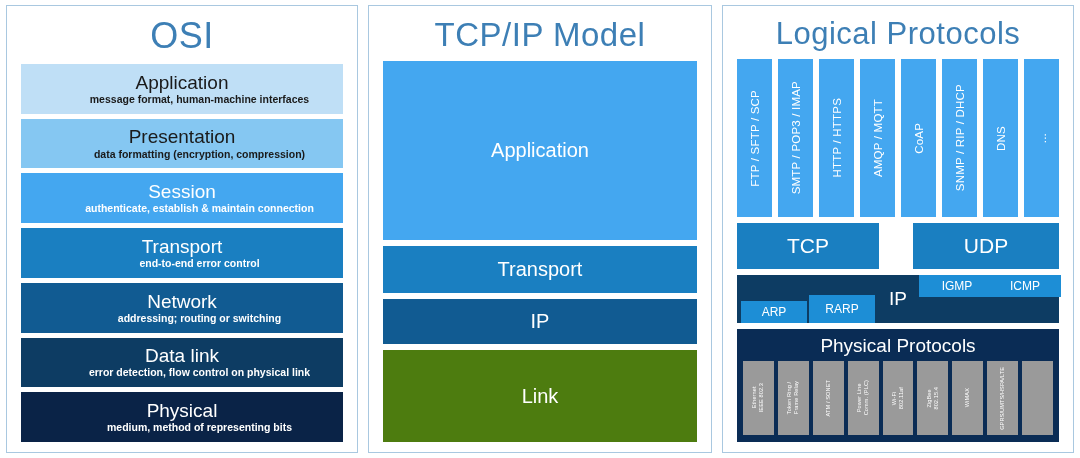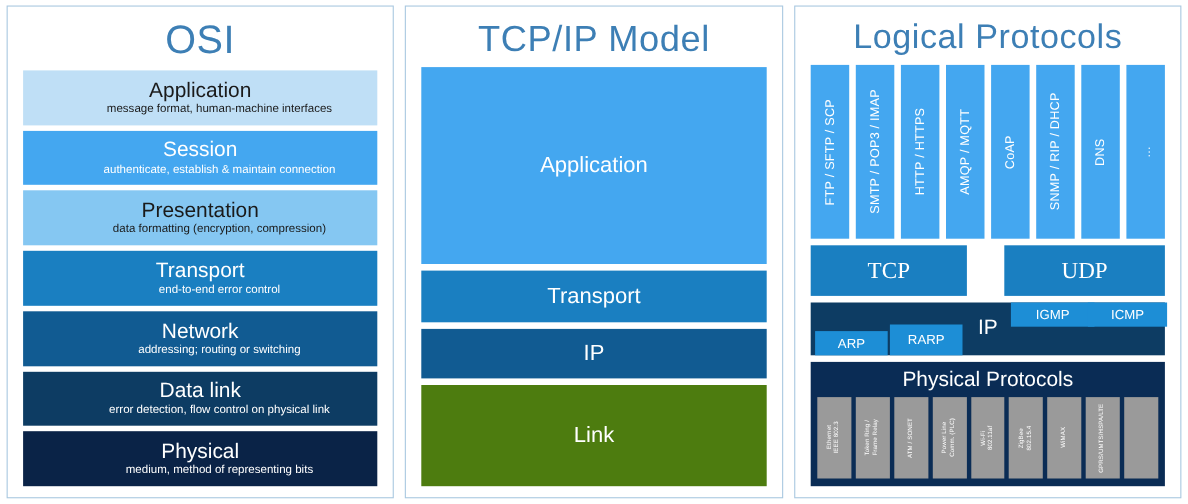--- a/index.html
+++ b/index.html
@@ -49,21 +49,21 @@
   }
   .osi-layer {
     flex: 1;
     display: flex;
     flex-direction: column;
     align-items: center;
     justify-content: center;
     line-height: 1.06;
   }
   .osi-name { font-size: 19px; font-weight: 400; }
-  .osi-desc { font-size: 10.5px; font-weight: 400; margin-top: 1px; margin-left: 35px; }
+  .osi-desc { font-size: 10.5px; font-weight: 700; margin-top: 1px; margin-left: 35px; }
 
   
   .tcpip-stack {
     flex: 1;
     display: flex;
     flex-direction: column;
     gap: 6px;
   }
   .tcpip-layer {
     display: flex;
@@ -94,21 +94,21 @@
   }
   .app-col span {
     writing-mode: vertical-rl;
     transform: rotate(180deg);
     color: #ffffff;
     font-size: 11.5px;
     white-space: nowrap;
     letter-spacing: 0.2px;
   }
 
-  .tcpudp-row { height: 46px; display: flex; gap: 8px; font-family: Liberation Serif, serif; }
+  .tcpudp-row { height: 46px; display: flex; gap: 8px; }
   .tcpudp-box {
     background: #1a7fc1;
     display: flex;
     align-items: center;
     justify-content: center;
     color: #ffffff;
     font-size: 21px;
   }
   .box-tcp { flex: 1.42; }
   .box-udp { flex: 1.46; }
@@ -188,27 +188,27 @@
 
 <div class="board">
 
   <section class="panel panel-osi">
     <h1 class="panel-title">OSI</h1>
     <div class="osi-stack" id="osi-stack">
         <div class="osi-layer" style="background: rgb(191, 223, 246); color: rgb(26, 26, 26);">
           <div class="osi-name">Application</div>
           <div class="osi-desc">message format, human-machine interfaces</div>
         </div>
+        <div class="osi-layer" style="background: rgb(133, 199, 242); color: rgb(26, 26, 26);">
+          <div class="osi-name">Presentation</div>
+          <div class="osi-desc">data formatting (encryption, compression)</div>
+        </div>
         <div class="osi-layer" style="background: rgb(68, 167, 240); color: rgb(255, 255, 255);">
           <div class="osi-name">Session</div>
           <div class="osi-desc">authenticate, establish &amp; maintain connection</div>
-        </div>
-        <div class="osi-layer" style="background: rgb(133, 199, 242); color: rgb(26, 26, 26);">
-          <div class="osi-name">Presentation</div>
-          <div class="osi-desc">data formatting (encryption, compression)</div>
         </div>
         <div class="osi-layer" style="background: rgb(26, 127, 193); color: rgb(255, 255, 255);">
           <div class="osi-name">Transport</div>
           <div class="osi-desc">end-to-end error control</div>
         </div>
         <div class="osi-layer" style="background: rgb(17, 91, 146); color: rgb(255, 255, 255);">
           <div class="osi-name">Network</div>
           <div class="osi-desc">addressing; routing or switching</div>
         </div>
         <div class="osi-layer" style="background: rgb(13, 60, 99); color: rgb(255, 255, 255);">

